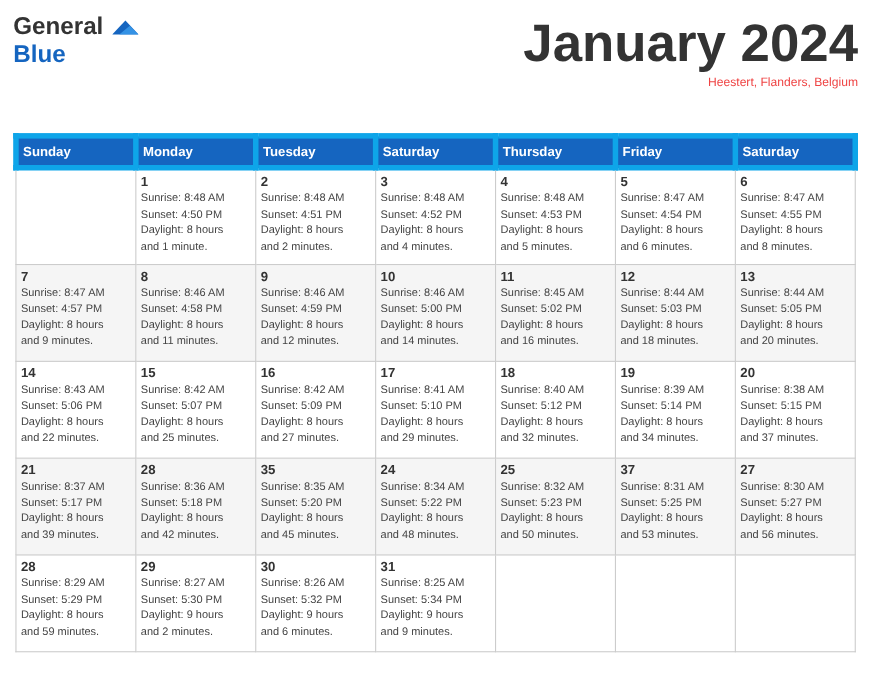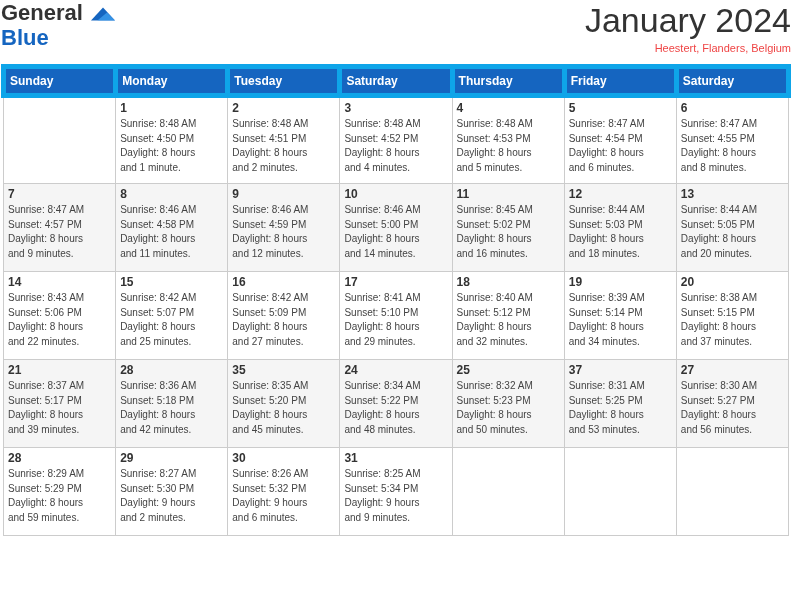--- a/index.html
+++ b/index.html
@@ -6,23 +6,24 @@
     body {
       font-family: Arial, sans-serif;
       background: #fff;
       width: 792px;
       height: 612px;
       overflow: hidden;
     }
     .page {
       width: 792px;
       height: 612px;
-      padding: 1px;
+      padding: 12px;
       display: flex;
       flex-direction: column;
+      gap: 30px;
     }
     .header {
       display: flex;
       justify-content: space-between;
       align-items: flex-start;
       margin-bottom: 10px;
     }
     .logo {
       display: flex;
       align-items: center;
@@ -36,22 +37,22 @@
     .logo-blue { color: #1565c0; }
     .logo-icon {
       width: 24px;
       height: 24px;
       margin-left: 2px;
     }
     .title-block {
       text-align: right;
     }
     .month-title {
-      font-size: 34px;
-      font-weight: normal;
+      font-size: 48px;
+      font-weight: bold;
       color: #333;
     }
     .location {
       font-size: 11px;
       color: #ef4444;
       margin-top: 2px;
     }
     table {
       width: 100%;
       border-collapse: collapse;

